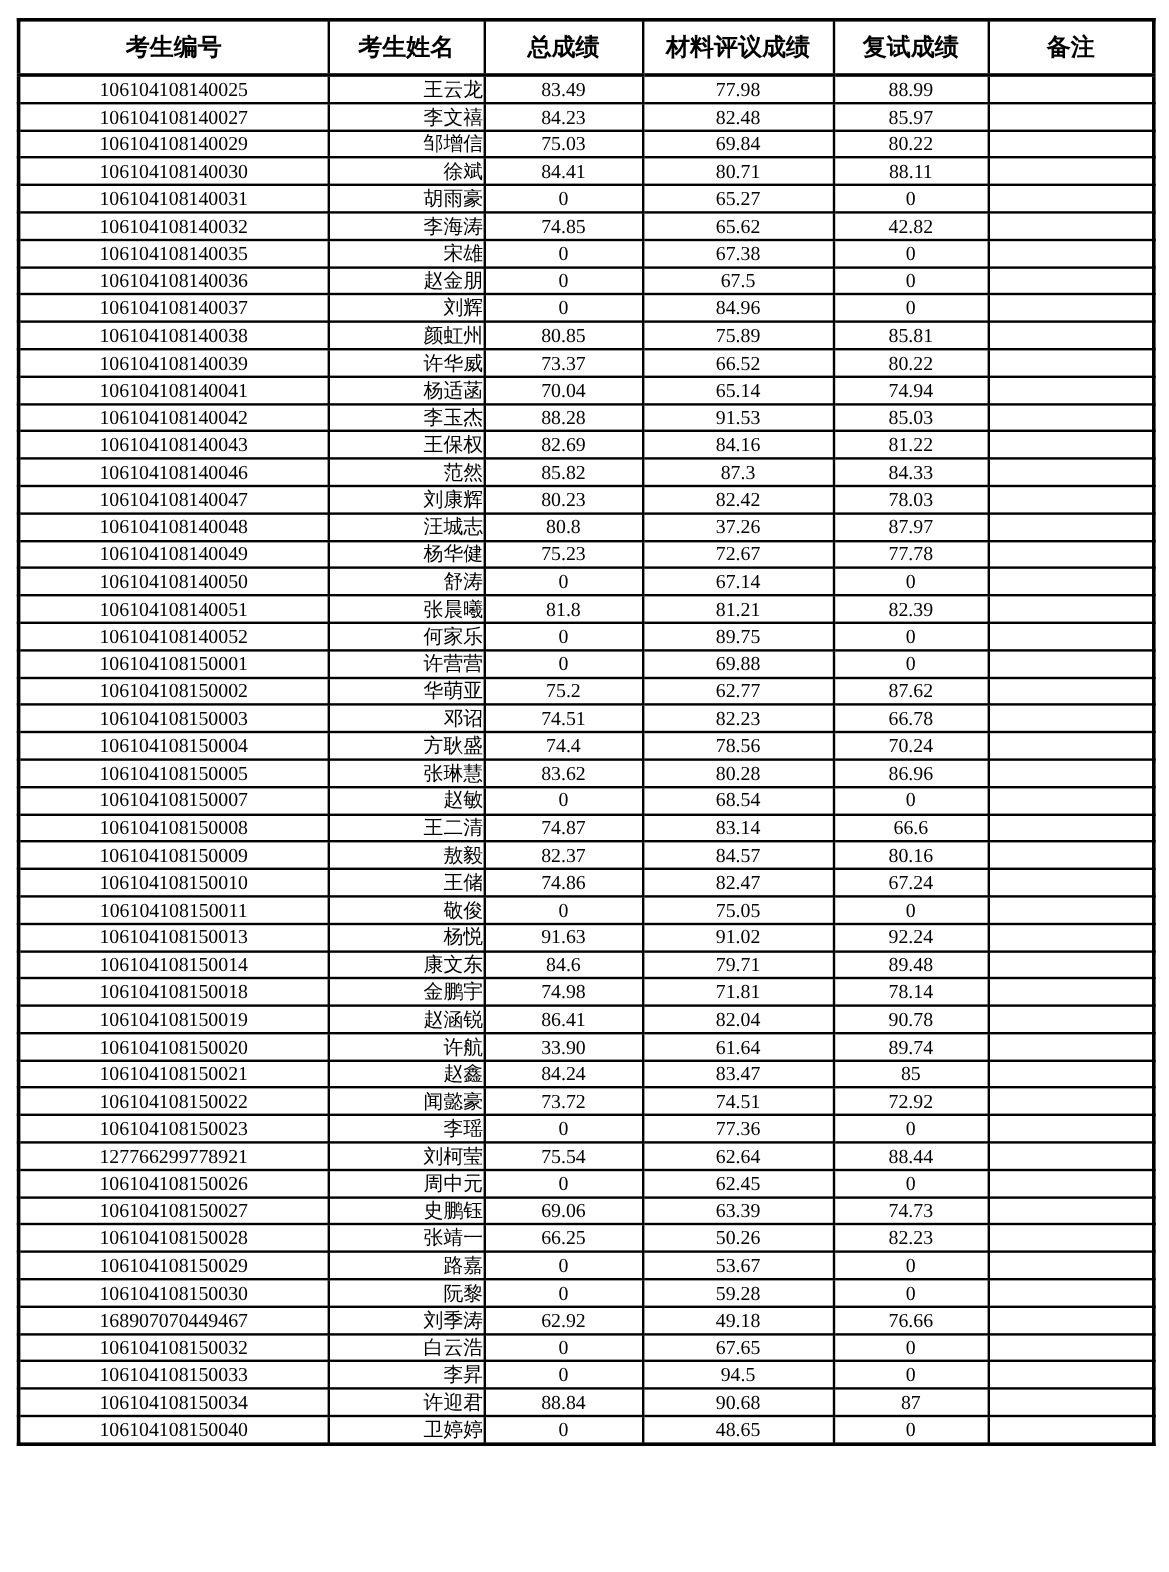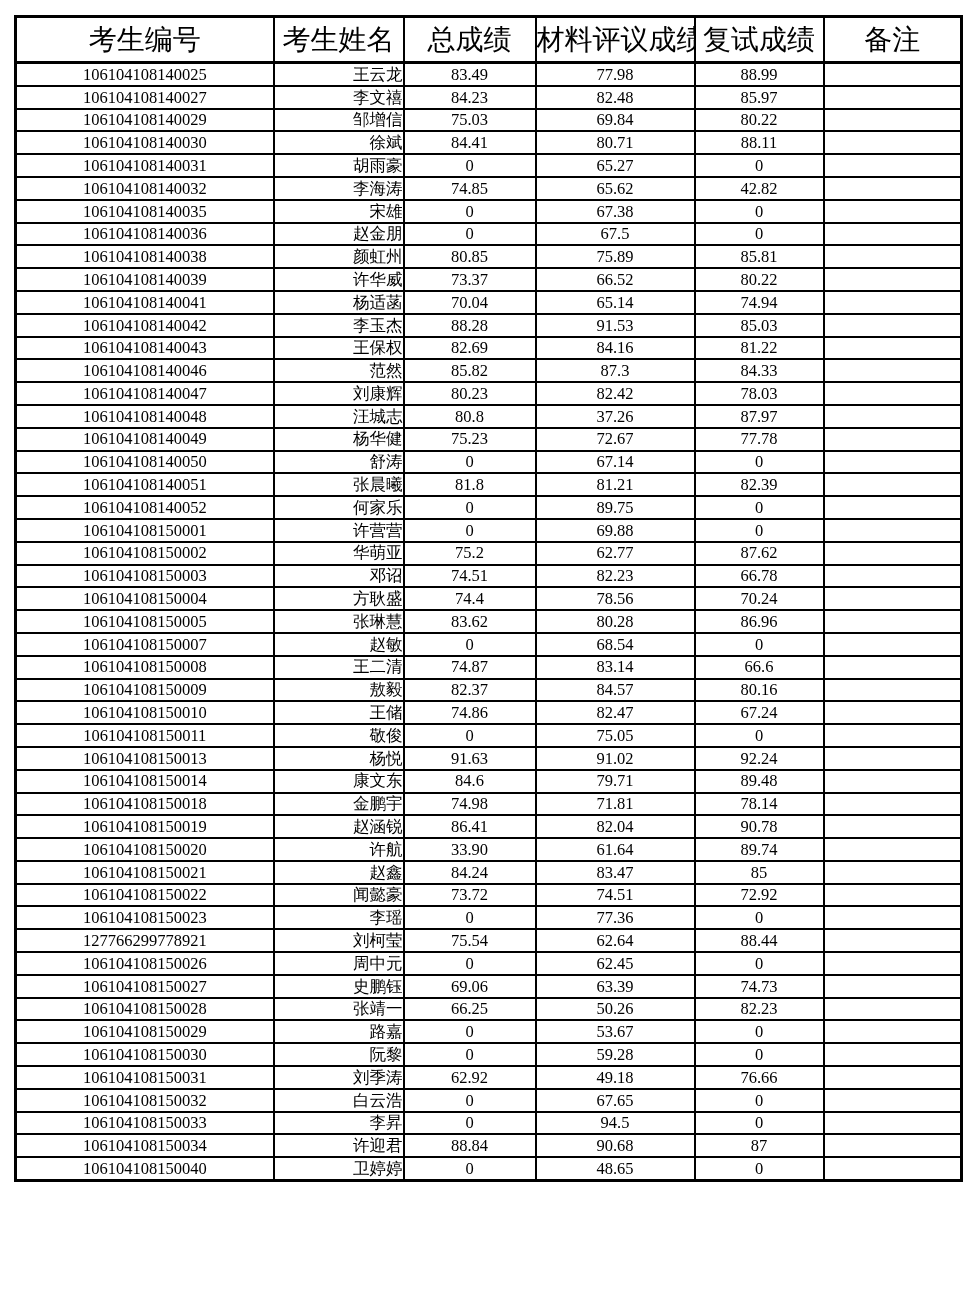--- a/index.html
+++ b/index.html
@@ -28,22 +28,22 @@
     border: 2px solid #000000;
     padding: 0;
     overflow: hidden;
     white-space: nowrap;
   }
   table.score-table {
     border: 3px solid #000000;
   }
   table.score-table thead th {
     height: 43px;
-    font-size: 28px;
-    font-weight: normal;
+    font-size: 20px;
+    font-weight: bold;
     text-align: center;
     vertical-align: middle;
     border-bottom-width: 3px;
   }
   table.score-table tbody td {
     height: 20.8px;
     font-size: 16.5px;
     text-align: center;
     vertical-align: middle;
     line-height: 1.05;
@@ -142,20 +142,28 @@
         </tr>
         <tr>
           <td>106104108140036</td>
           <td class="col-name">赵金朋</td>
           <td>0</td>
           <td>67.5</td>
           <td>0</td>
           <td></td>
         </tr>
         <tr>
+          <td>106104108140037</td>
+          <td class="col-name">刘辉</td>
+          <td>0</td>
+          <td>84.96</td>
+          <td>0</td>
+          <td></td>
+        </tr>
+        <tr>
           <td>106104108140038</td>
           <td class="col-name">颜虹州</td>
           <td>80.85</td>
           <td>75.89</td>
           <td>85.81</td>
           <td></td>
         </tr>
         <tr>
           <td>106104108140039</td>
           <td class="col-name">许华威</td>
@@ -430,21 +438,21 @@
         </tr>
         <tr>
           <td>106104108150030</td>
           <td class="col-name">阮黎</td>
           <td>0</td>
           <td>59.28</td>
           <td>0</td>
           <td></td>
         </tr>
         <tr>
-          <td>106104108150031</td>
+          <td>168907070449467</td>
           <td class="col-name">刘季涛</td>
           <td>62.92</td>
           <td>49.18</td>
           <td>76.66</td>
           <td></td>
         </tr>
         <tr>
           <td>106104108150032</td>
           <td class="col-name">白云浩</td>
           <td>0</td>

